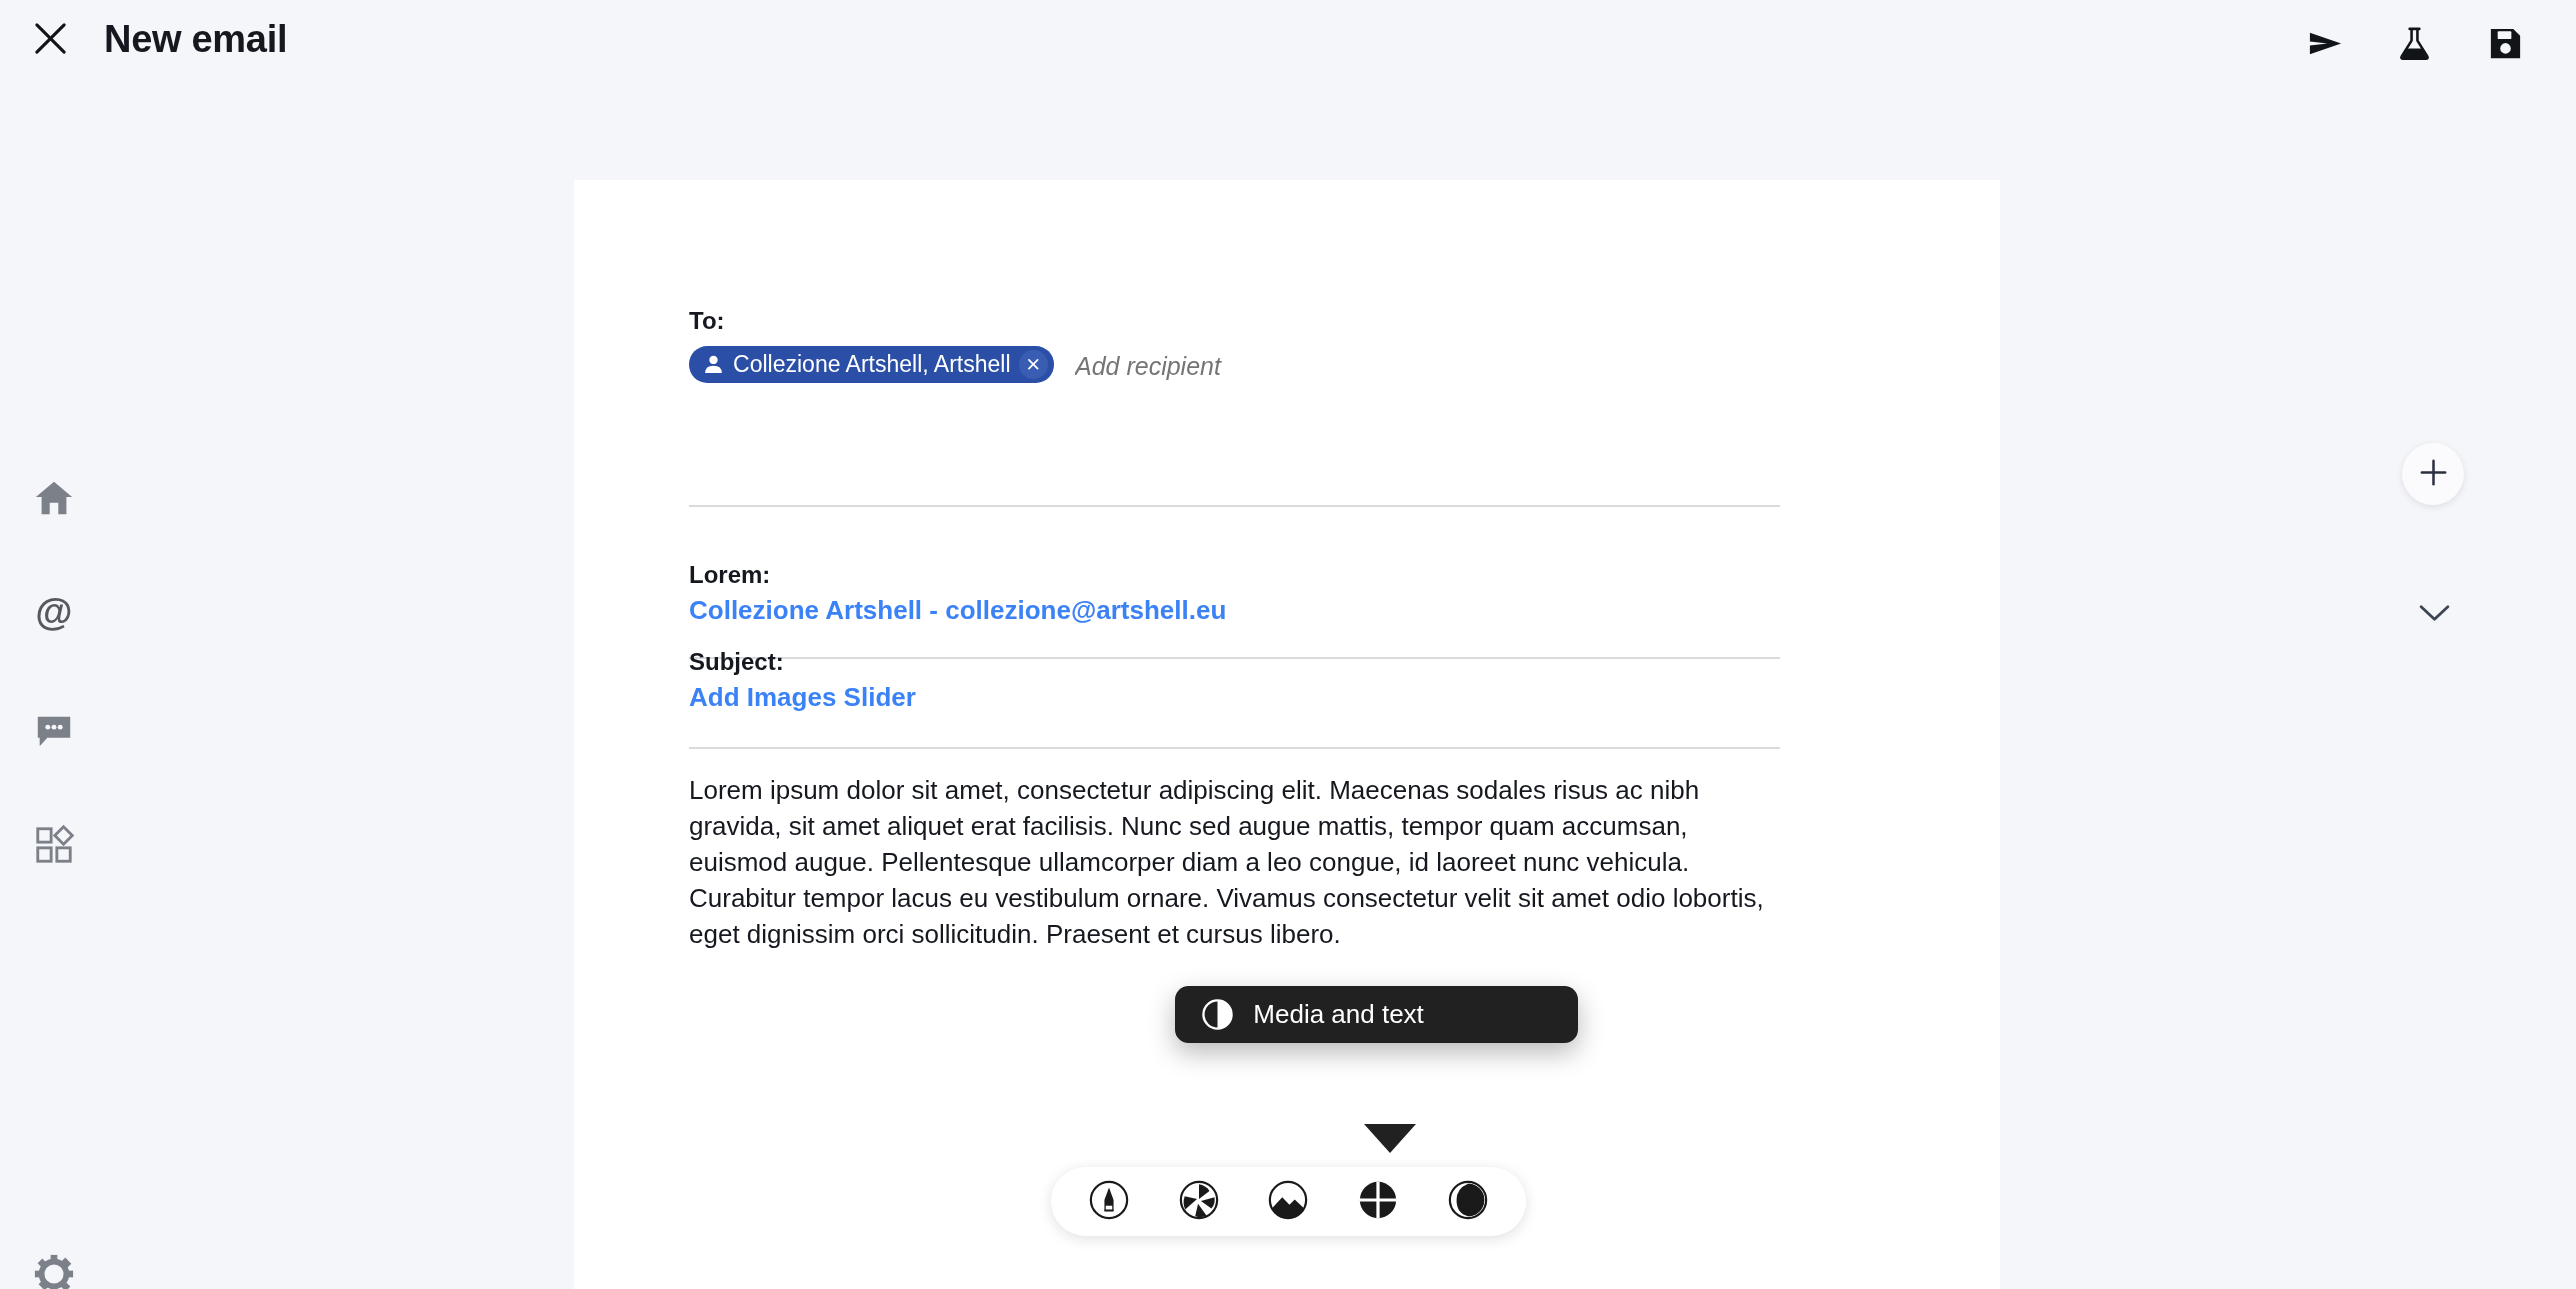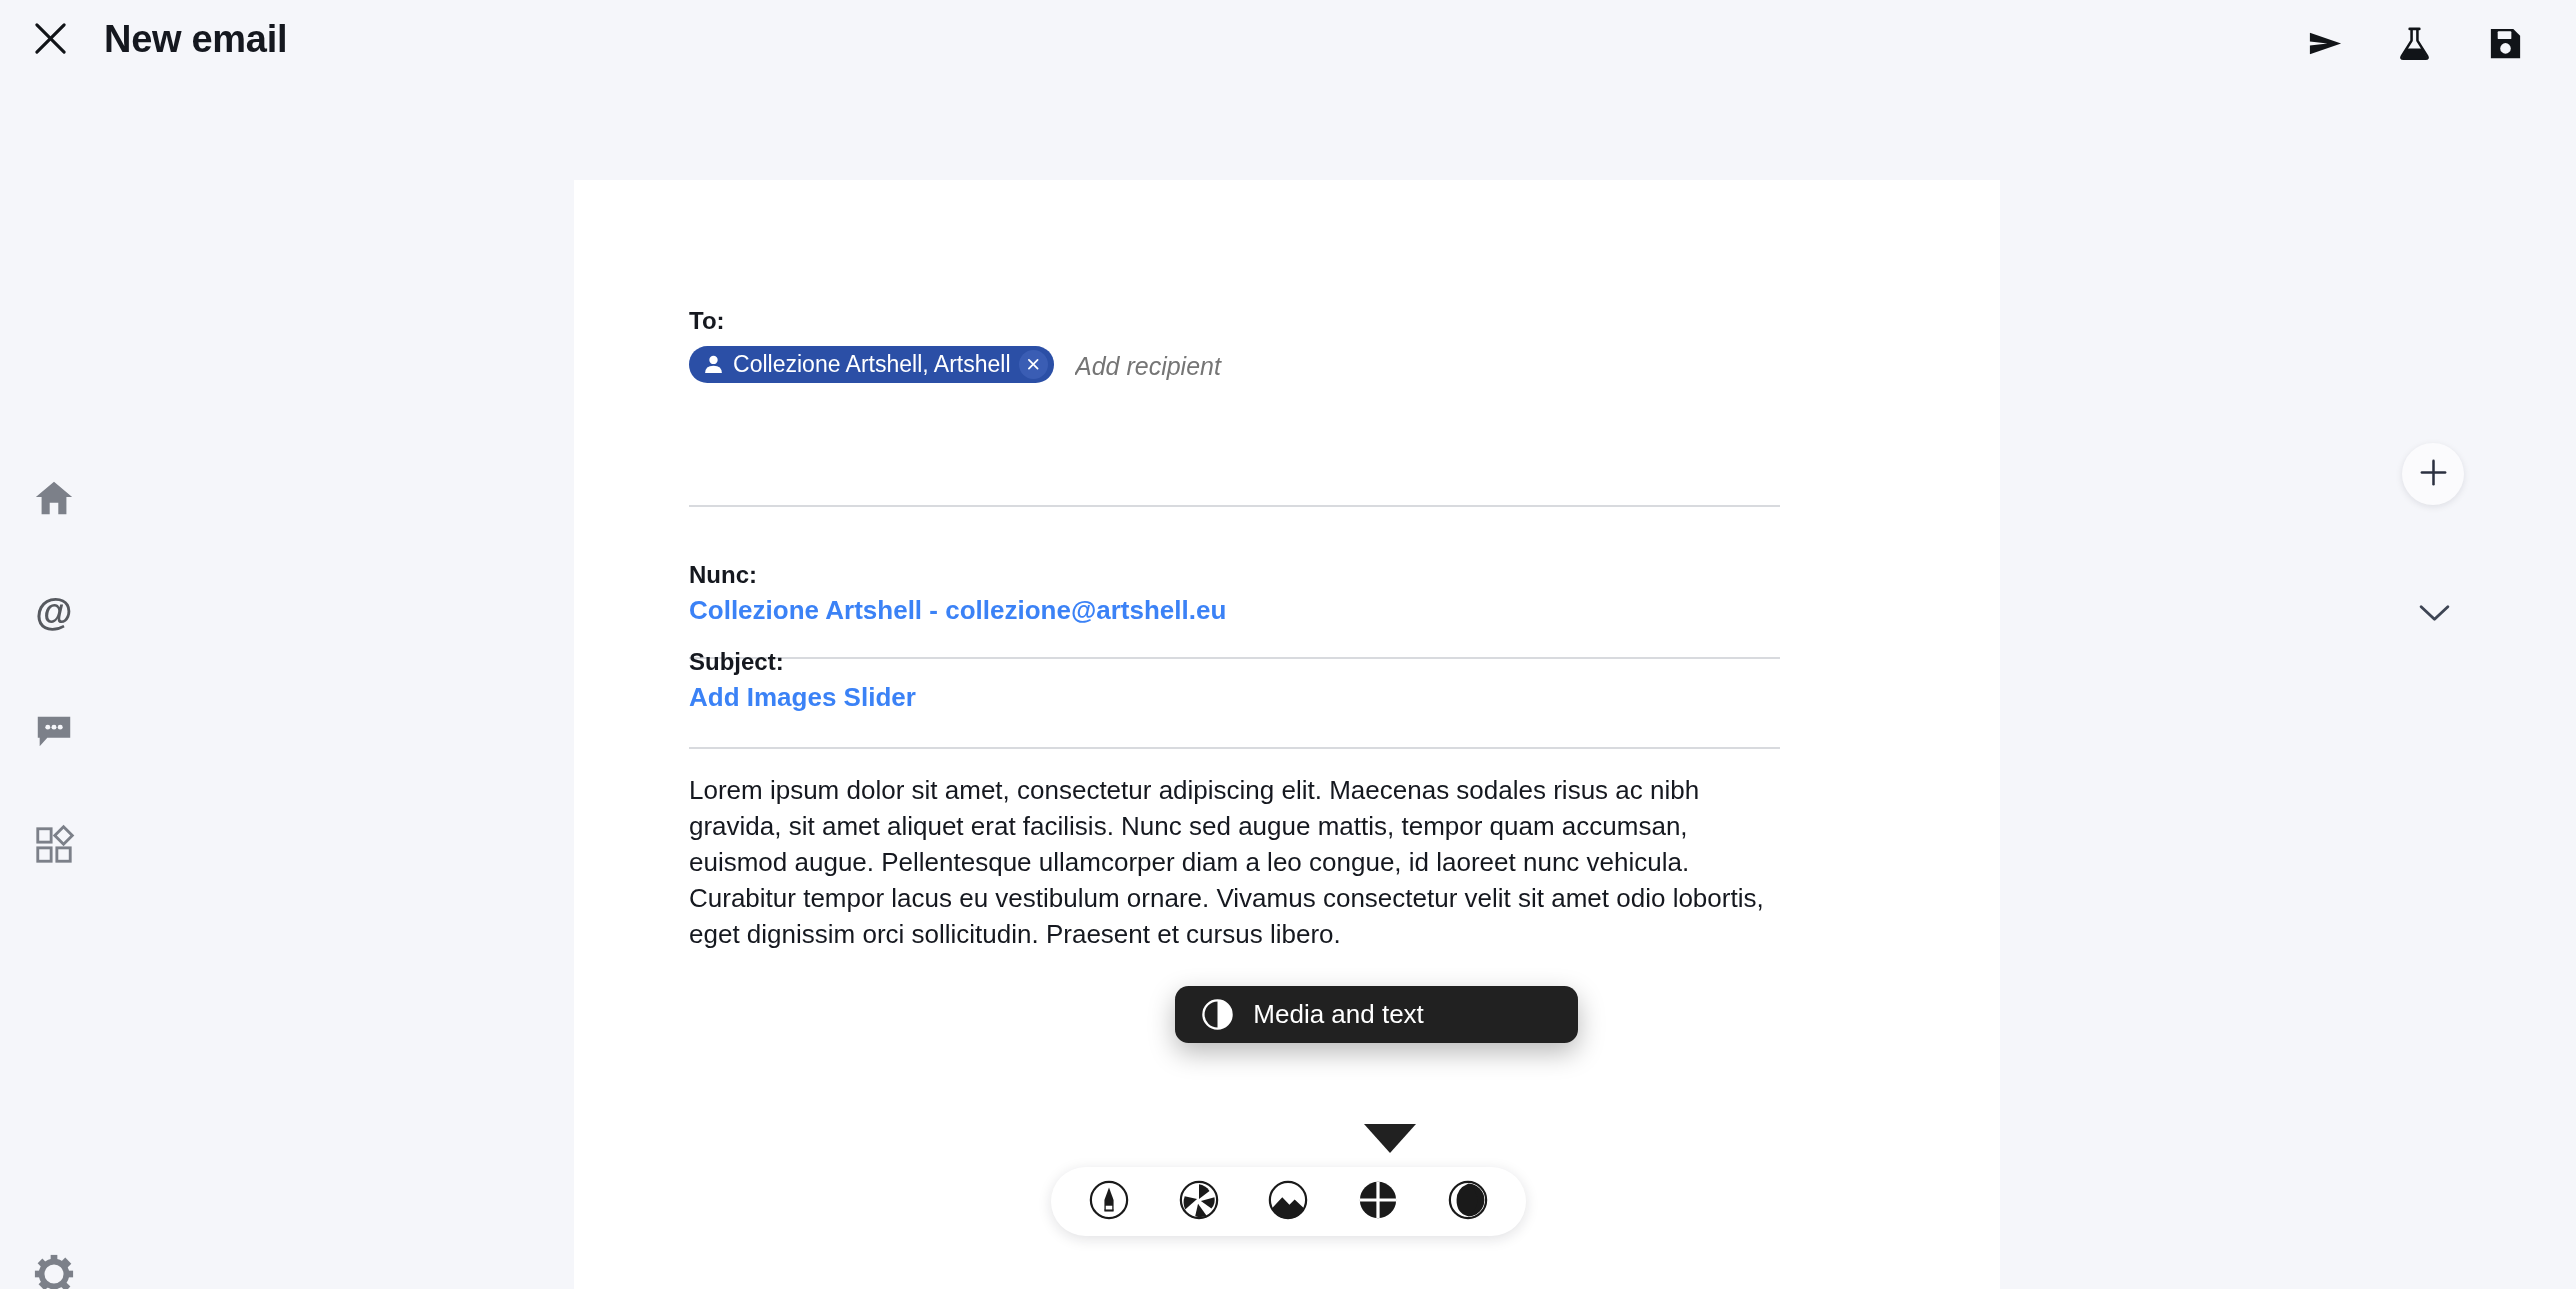--- a/index.html
+++ b/index.html
@@ -374,21 +374,21 @@
     <div id="add-recipient-btn">
       <span>
         <svg width="31" height="31" viewBox="0 0 32 32">
           <line x1="16" y1="4" x2="16" y2="28" stroke="#2b3040" stroke-width="2.6" stroke-linecap="round"></line>
           <line x1="4" y1="16" x2="28" y2="16" stroke="#2b3040" stroke-width="2.6" stroke-linecap="round"></line>
         </svg>
       </span>
     </div>
     <div id="to-divider" class="divider"></div>
 
-    <div id="from-label" class="field-label">Nunc:</div>
+    <div id="from-label" class="field-label">Lorem:</div>
     <div id="from-value" class="field-value">Collezione Artshell - collezione@artshell.eu</div>
     <div id="from-chevron">
       <svg width="35" height="21" viewBox="0 0 36 22">
         <polyline points="4,5 18,18 32,5" fill="none" stroke="#3e4554" stroke-width="3" stroke-linecap="round" stroke-linejoin="round"></polyline>
       </svg>
     </div>
     <div id="from-divider" class="divider"></div>
 
     <div id="subject-label" class="field-label">Subject:</div>
     <div id="subject-value" class="field-value">Add Images Slider</div>

